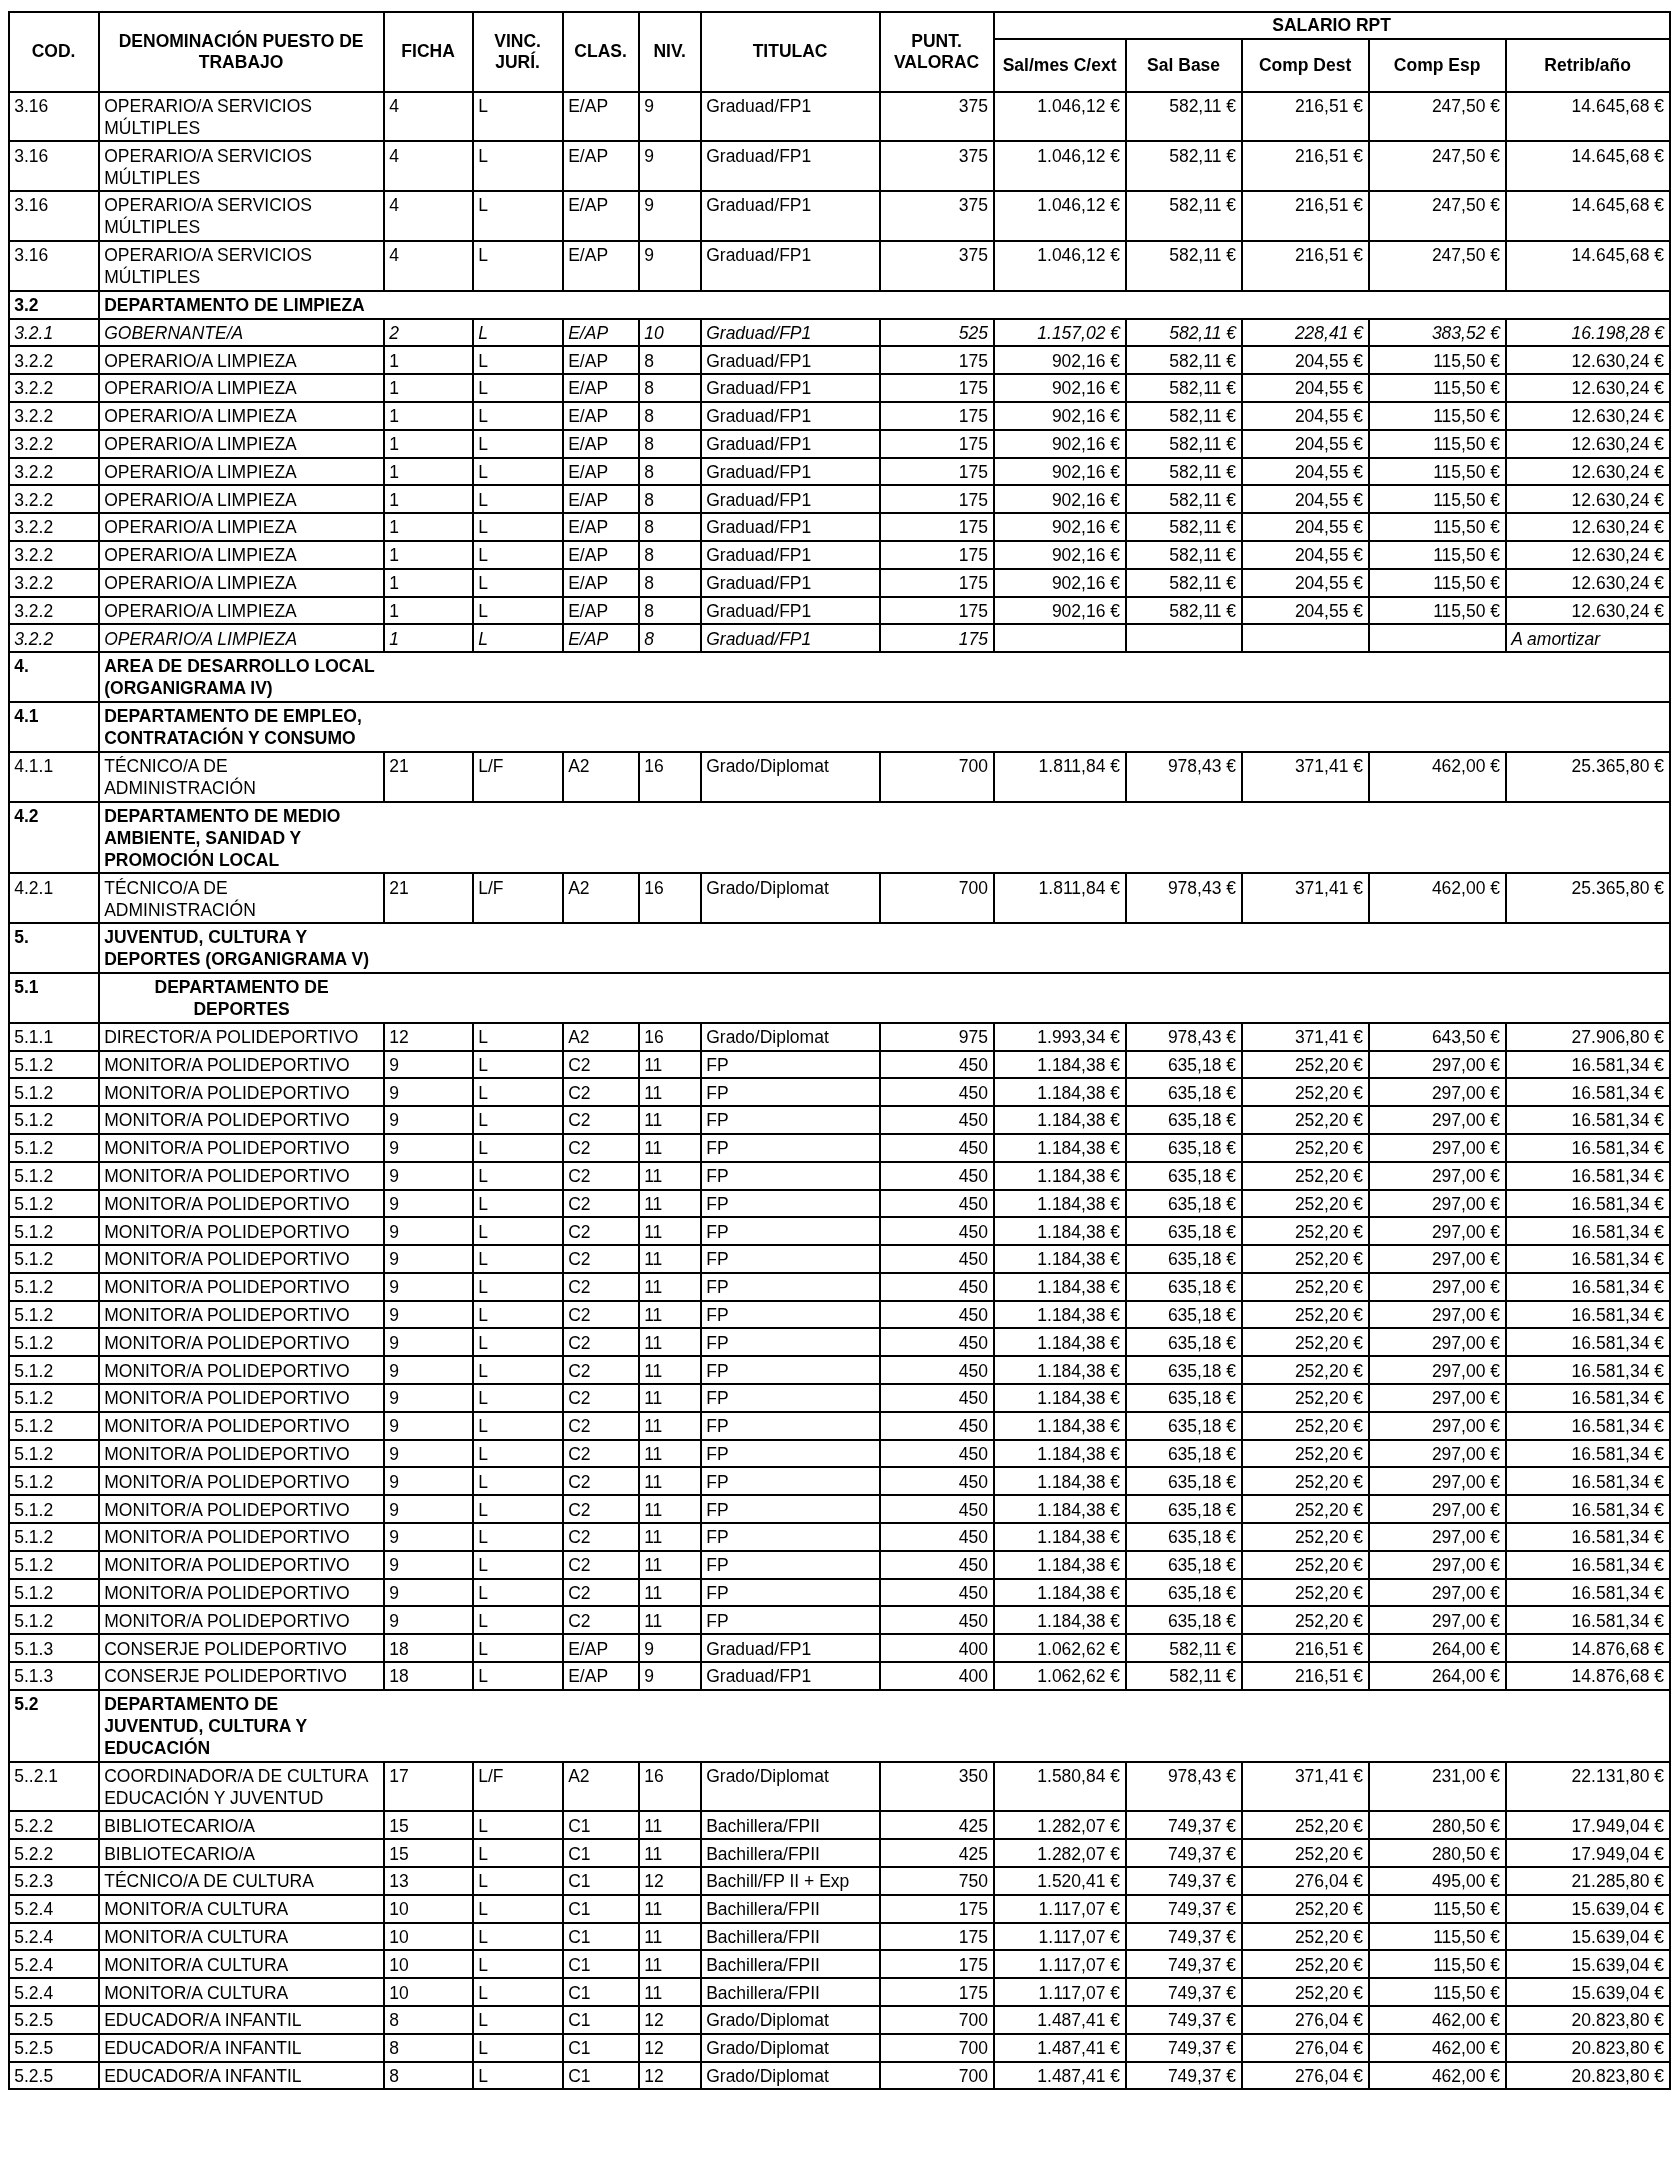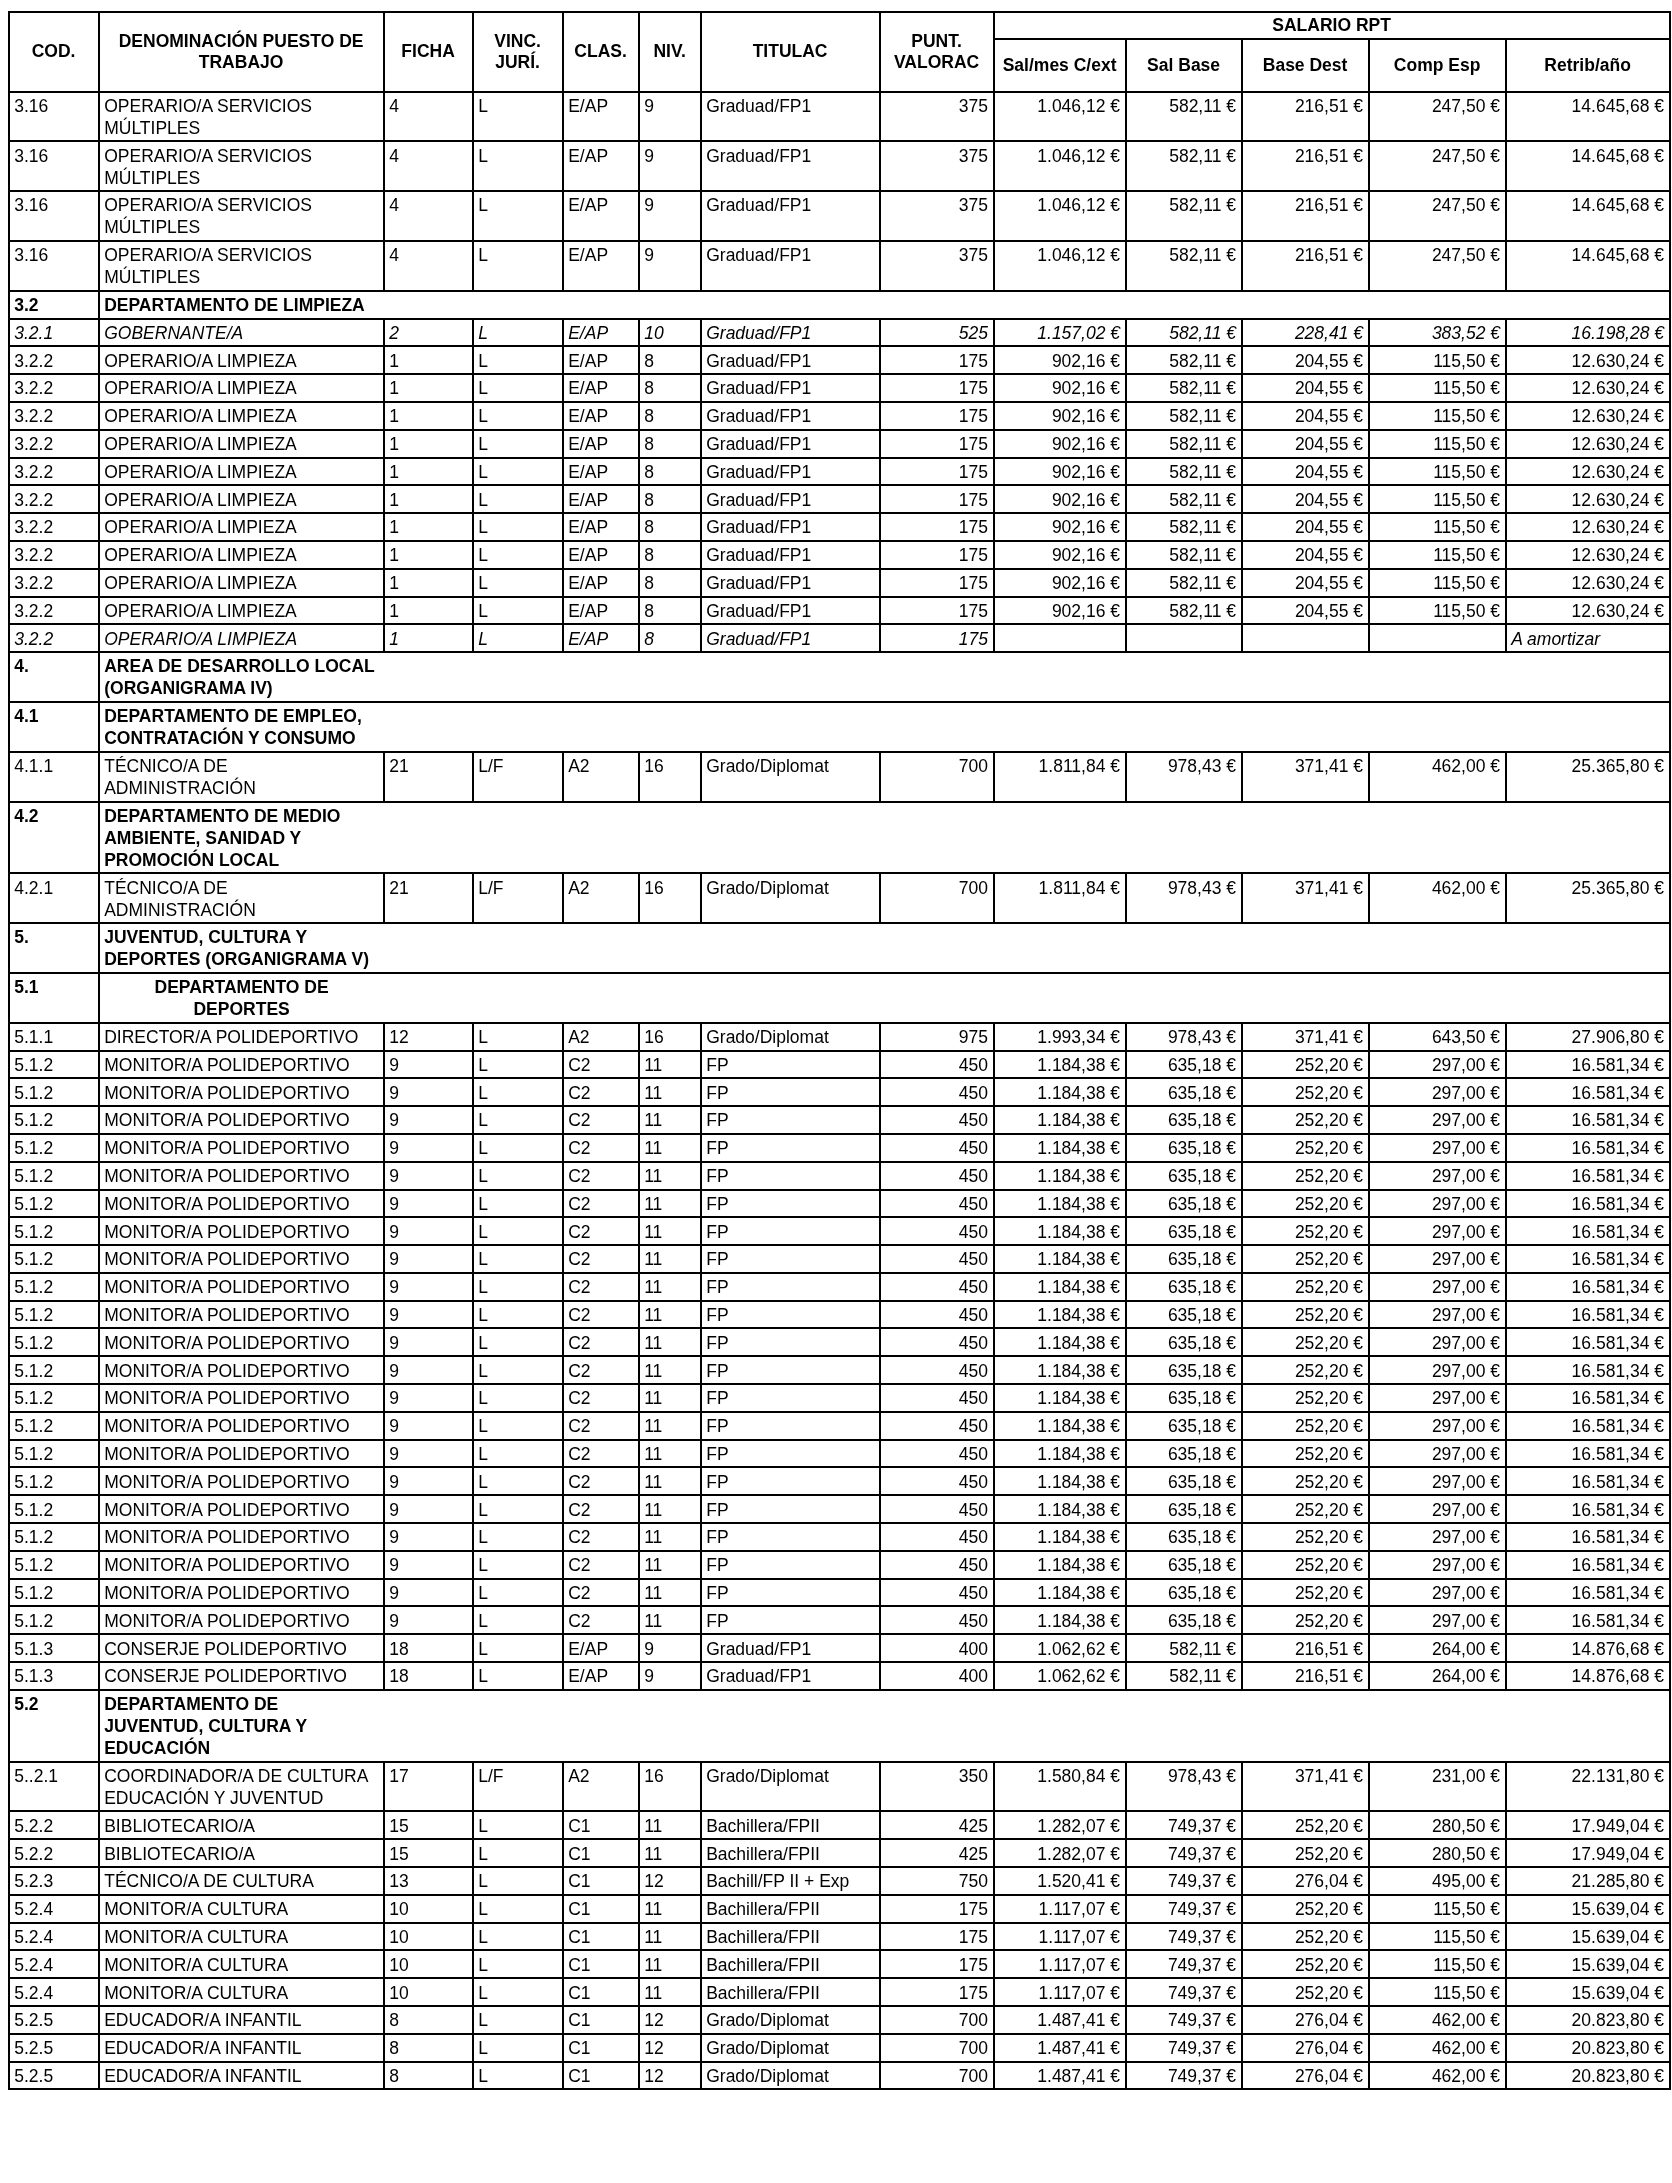--- a/index.html
+++ b/index.html
@@ -42,21 +42,21 @@
       <th rowspan="2">VINC. JURÍ.</th>
       <th rowspan="2">CLAS.</th>
       <th rowspan="2">NIV.</th>
       <th rowspan="2">TITULAC</th>
       <th rowspan="2">PUNT. VALORAC</th>
       <th colspan="5">SALARIO RPT</th>
     </tr>
     <tr style="height:53px">
       <th>Sal/mes C/ext</th>
       <th>Sal Base</th>
-      <th>Base Dest</th>
+      <th>Comp Dest</th>
       <th>Comp Esp</th>
       <th>Retrib/año</th>
     </tr>
   </thead>
   <tbody id="tbody">
         <tr class="row">
           <td>3.16</td>
           <td>OPERARIO/A SERVICIOS MÚLTIPLES</td>
           <td>4</td>
           <td>L</td>

